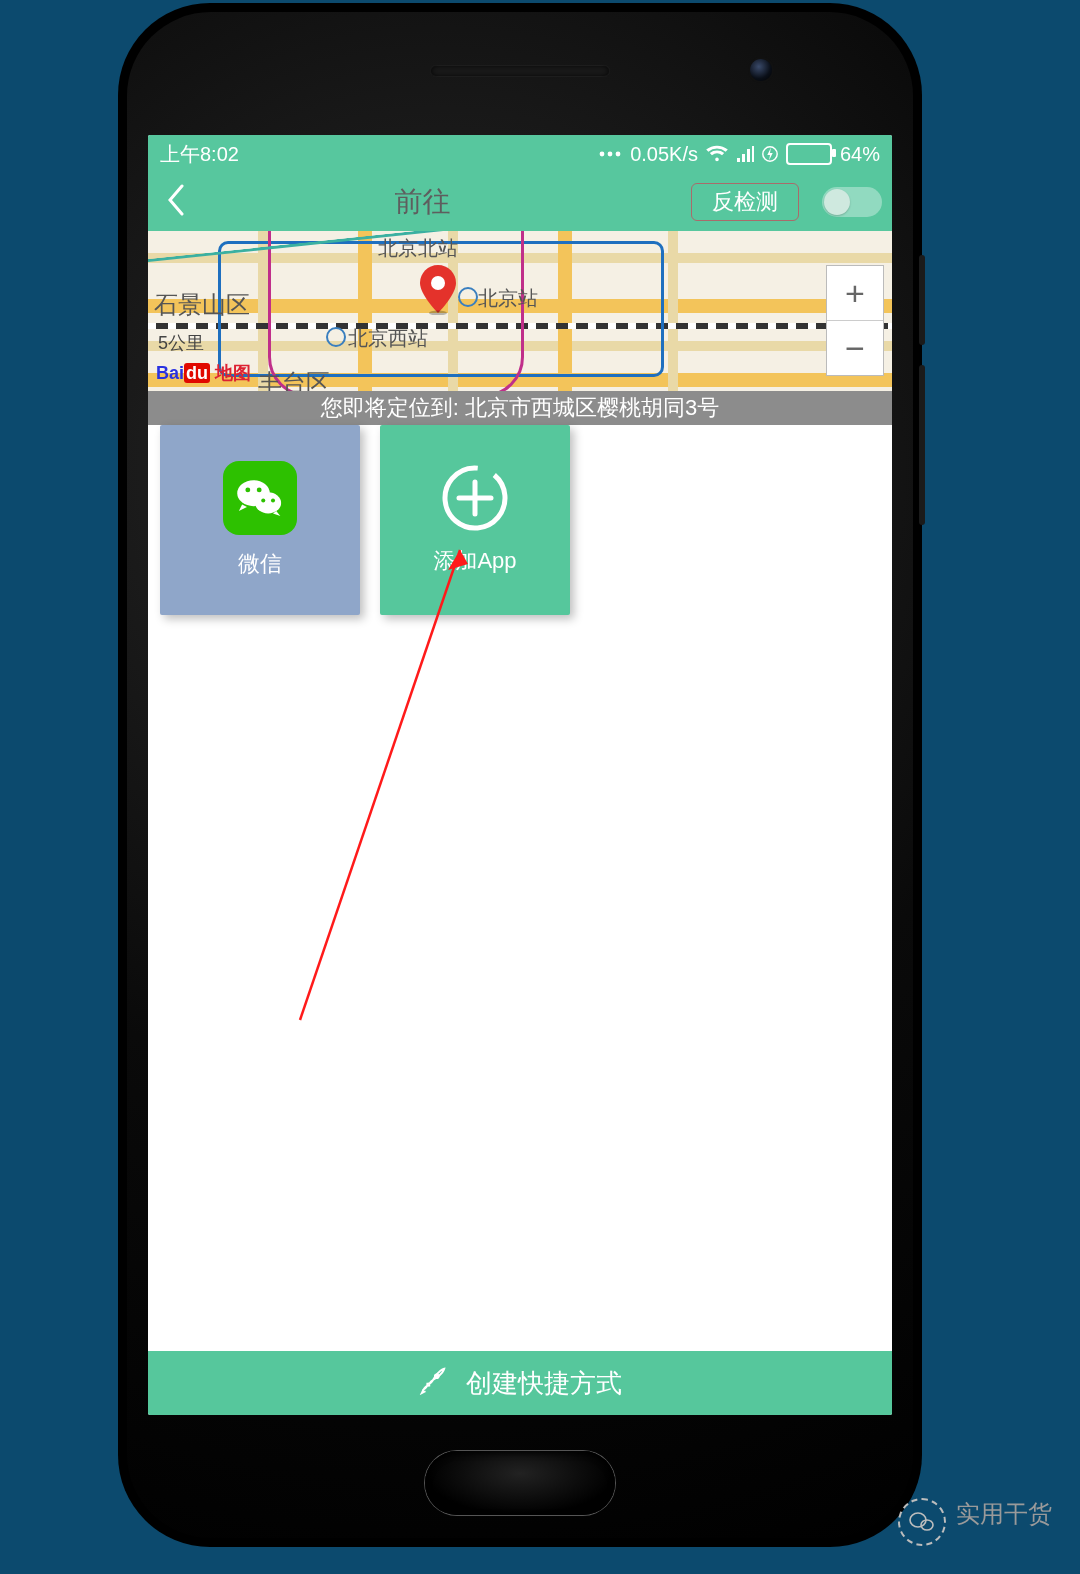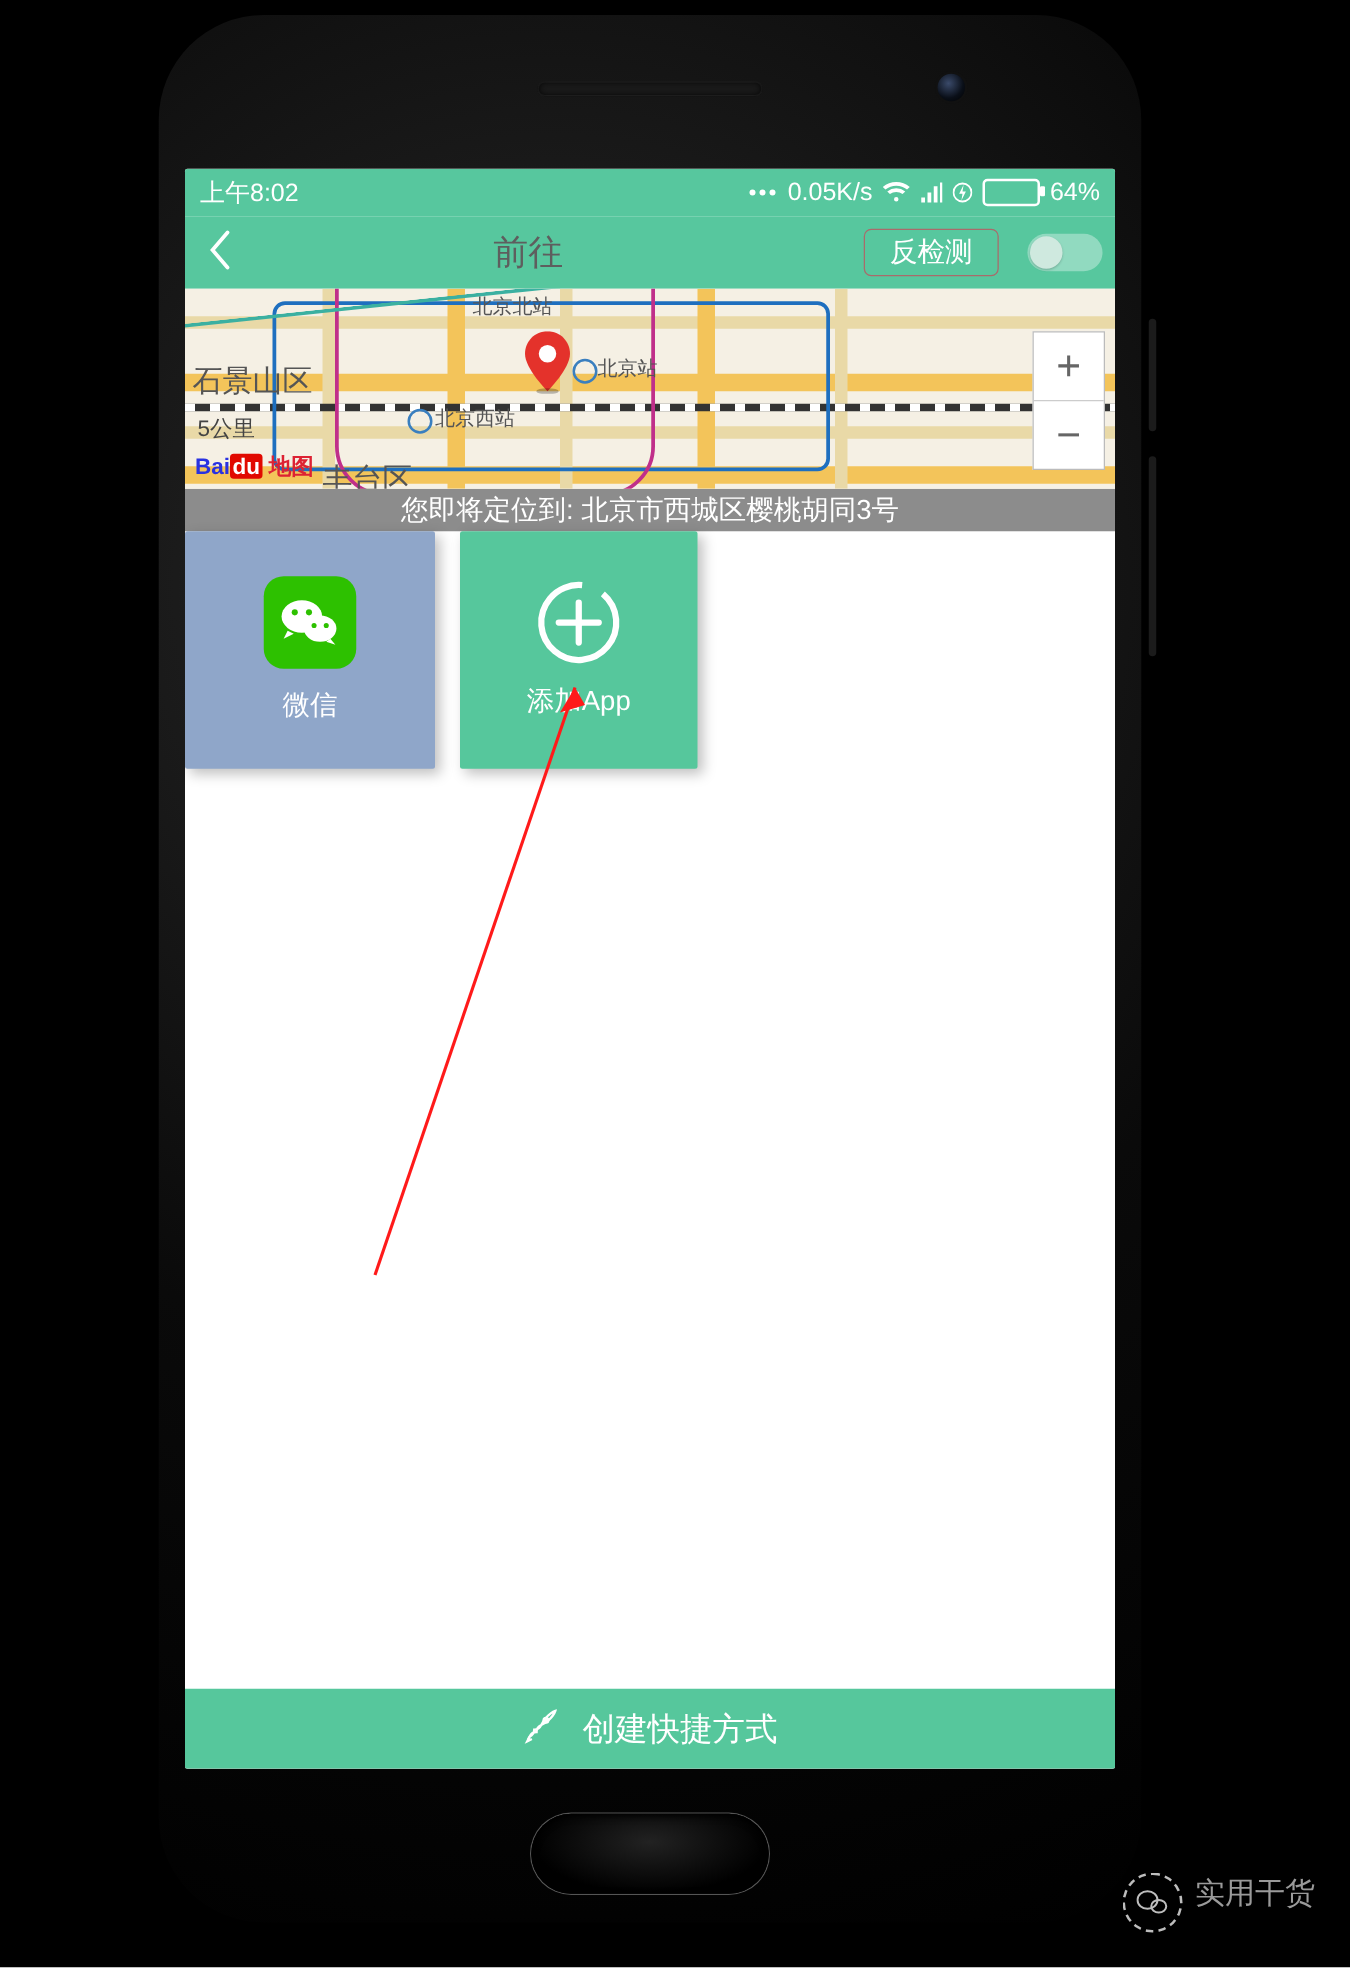--- a/index.html
+++ b/index.html
@@ -1,16 +1,16 @@
 <!DOCTYPE html>
 <html><head>
 <meta charset="utf-8">
 <style>
   html,body{margin:0;padding:0;height:100%;background:#fff;font-family:"PingFang SC","Helvetica Neue",Arial,sans-serif;}
-  .canvas{position:relative;width:1080px;height:1574px;background:#000000;overflow:hidden;}
+  .canvas{position:relative;width:1080px;height:1574px;background:#0c4a6e;overflow:hidden;}
   
   .phone{position:absolute;left:120px;top:5px;width:800px;height:1540px;border-radius:90px;
     background:#000;box-shadow:0 0 0 2px #000;}
   .phone-inner{position:absolute;left:7px;top:7px;right:7px;bottom:7px;border-radius:84px;
     background:radial-gradient(circle at 40% 30%, #2a2a2a 0%, #0a0a0a 55%, #000 100%);}
   .earpiece{position:absolute;top:60px;left:50%;transform:translateX(-50%);width:180px;height:12px;
     border-radius:10px;background:#1a1a1a;box-shadow:inset 0 0 6px #000, inset 0 0 0 1px #333;}
   .camera{position:absolute;top:54px;left:calc(50% + 230px);width:22px;height:22px;border-radius:50%;
     background:radial-gradient(circle at 40% 35%, #3a4a6a 0%, #0a0f18 60%, #000 100%);
     box-shadow:0 0 0 2px #111;}
@@ -38,36 +38,36 @@
   .toggle .knob{position:absolute;left:2px;top:2px;width:26px;height:26px;border-radius:50%;background:#cfe9df;box-shadow:0 1px 2px rgba(0,0,0,.2);}
   
   .map{position:relative;height:160px;background:#f5f0e4;overflow:hidden;}
   .map .road-h,.map .road-v{position:absolute;background:#f3c45a;}
   .map .road-h{height:14px;left:0;right:0;}
   .map .road-v{width:14px;top:0;bottom:0;}
   .map .thin{background:#e9d9a7;}
   .map .rail{position:absolute;height:6px;left:0;right:0;background:#333;}
   .map .rail::after{content:"";position:absolute;inset:0;background:repeating-linear-gradient(90deg,#fff 0 8px,#0000 8px 20px);}
   .map .metro{position:absolute;border-radius:10px;border:3px solid;}
-  .map .label{position:absolute;font-size:16px;color:#555;white-space:nowrap;}
+  .map .label{position:absolute;font-size:20px;color:#555;white-space:nowrap;}
   .map .pin{position:absolute;width:40px;height:40px;}
   .map .pin svg{width:40px;height:50px;}
   .map .sticon{position:absolute;width:16px;height:16px;border:2px solid #3a7fbf;border-radius:50%;}
   .zoom{position:absolute;right:8px;top:34px;width:56px;background:#fff;border:1px solid #bbb;display:flex;flex-direction:column;}
   .zoom div{height:54px;display:flex;align-items:center;justify-content:center;font-size:34px;color:#666;}
   .zoom div+div{border-top:1px solid #ccc;}
   .scale-txt{position:absolute;left:10px;bottom:36px;font-size:18px;color:#444;}
   .baidu{position:absolute;left:8px;bottom:6px;font-size:18px;}
   .baidu b{color:#e60012;}
   .baidu .b1{color:#2932e1;}.baidu .b2{color:#e10900;}
   .loc-banner{height:34px;background:rgba(120,120,120,.85);color:#fff;font-size:22px;display:flex;align-items:center;justify-content:center;}
   
   .tiles{display:flex;gap:20px;padding:0 18px 0 0;}
   .tile{width:190px;height:190px;border-radius:2px;box-shadow:4px 4px 10px rgba(0,0,0,.25);display:flex;flex-direction:column;align-items:center;justify-content:center;gap:14px;color:#fff;}
-  .tile.blue{background:#8fa6c9;margin-left:0;width:200px;}
+  .tile.blue{background:#8fa6c9;margin-left:12px;width:200px;}
   .tile.green{background:#56c79c;}
   .tile .lbl{font-size:22px;}
   .wechat{width:74px;height:74px;border-radius:16px;background:#2dc100;display:flex;align-items:center;justify-content:center;}
   .wechat svg{width:52px;height:52px;}
   .plus-circle{width:68px;height:68px;}
   
   .bottombar{position:absolute;left:0;right:0;bottom:0;height:64px;background:#56c79c;color:#fff;display:flex;font-size:26px;}
   .bottombar .bbtn{flex:1;display:flex;align-items:center;justify-content:center;gap:18px;}
   .bottombar .bbtn+.bbtn{flex:0 0 45%;}
   

